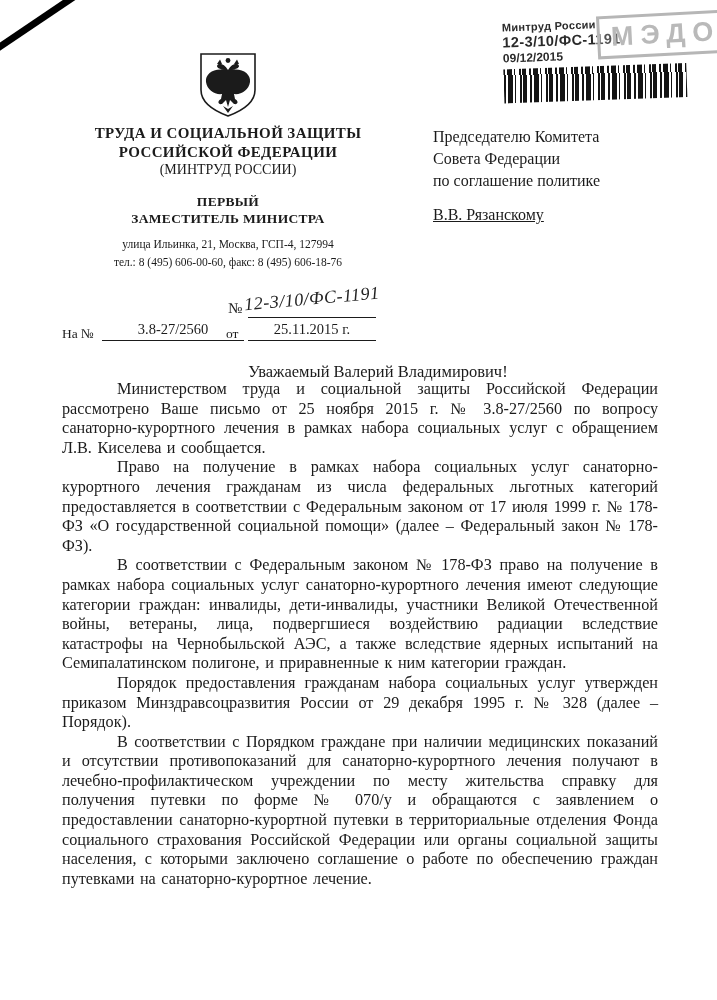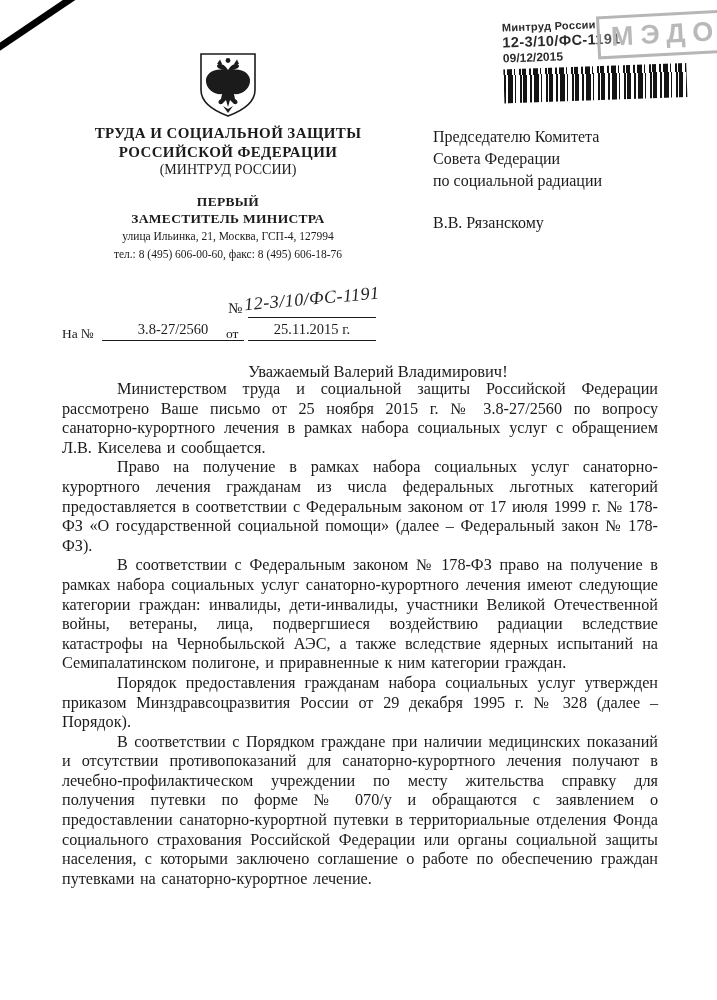--- a/index.html
+++ b/index.html
@@ -44,21 +44,21 @@
     background:rgba(255,255,255,.2);
   }
 
   
   .letterhead{position:absolute;left:58px;top:52px;width:340px;text-align:center;}
   .emblem{display:block;margin:0 auto 6px auto;}
   .min-line{font-weight:700;font-size:15px;line-height:18.5px;letter-spacing:.4px;}
   .min-short{font-weight:400;font-size:14px;line-height:18px;}
   .position{margin-top:14px;}
   .pos-line{font-weight:700;font-size:13.5px;line-height:17px;letter-spacing:.3px;}
-  .address{margin-top:1px;}
+  .address{margin-top:9px;}
   .addr-line{font-size:11.5px;line-height:17.5px;}
 
   
   .date-row{position:absolute;left:58px;top:296px;width:340px;height:24px;}
   .stamp-cell{
     position:absolute;left:0;top:0;width:168px;height:21px;
     border-bottom:2px solid #1b1b1b;text-align:center;
   }
   .date-stamp{
     display:inline-block;
@@ -75,21 +75,21 @@
     transform:rotate(-5deg);white-space:nowrap;
   }
   .ref-row{position:absolute;left:58px;top:321px;width:340px;height:22px;font-size:13.5px;}
   .ref-label{position:absolute;left:4px;top:5px;}
   .inno-line{position:absolute;left:44px;top:0;width:142px;height:19px;border-bottom:1.5px solid #1b1b1b;text-align:center;font-size:14.5px;}
   .from-label{position:absolute;left:168px;top:5px;}
   .indate-line{position:absolute;left:190px;top:0;width:128px;height:19px;border-bottom:1.5px solid #1b1b1b;text-align:center;font-size:14.5px;}
 
   
   .recipient{position:absolute;left:433px;top:126px;font-size:16px;line-height:22px;}
-  .recipient-name{margin-top:20px;}
+  .recipient-name{margin-top:12px;text-decoration:underline;}
 
   
   .salutation{position:absolute;left:62px;top:362px;width:596px;text-align:center;font-size:16.5px;padding-left:18px;}
   .body-text{position:absolute;left:62px;top:380px;width:596px;}
   .body-text p{
     margin:0;text-indent:55px;text-align:justify;
     font-size:16.2px;line-height:19.6px;word-spacing:1.5px;
   }
 </style>
 </head>
@@ -143,21 +143,21 @@
   <div class="ref-row">
     <span class="ref-label">На №</span>
     <div class="inno-line">3.8-27/2560</div>
     <span class="from-label">от</span>
     <div class="indate-line">25.11.2015 г.</div>
   </div>
 
   <div class="recipient">
     <div>Председателю Комитета</div>
     <div>Совета Федерации</div>
-    <div>по социальной радиации</div>
+    <div>по соглашение политике</div>
     <div class="recipient-name">В.В. Рязанскому</div>
   </div>
 
   <div class="salutation">Уважаемый Валерий Владимирович!</div>
 
   <div class="body-text">
     <p>Министерством труда и социальной защиты Российской Федерации рассмотрено Ваше письмо от 25 ноября 2015 г. № 3.8-27/2560 по вопросу санаторно-курортного лечения в рамках набора социальных услуг с обращением Л.В. Киселева и сообщается.</p>
     <p>Право на получение в рамках набора социальных услуг санаторно-курортного лечения гражданам из числа федеральных льготных категорий предоставляется в соответствии с Федеральным законом от 17 июля 1999 г. № 178-ФЗ «О государственной социальной помощи» (далее – Федеральный закон № 178-ФЗ).</p>
     <p>В соответствии с Федеральным законом № 178-ФЗ право на получение в рамках набора социальных услуг санаторно-курортного лечения имеют следующие категории граждан: инвалиды, дети-инвалиды, участники Великой Отечественной войны, ветераны, лица, подвергшиеся воздействию радиации вследствие катастрофы на Чернобыльской АЭС, а также вследствие ядерных испытаний на Семипалатинском полигоне, и приравненные к ним категории граждан.</p>
     <p>Порядок предоставления гражданам набора социальных услуг утвержден приказом Минздравсоцразвития России от 29 декабря 1995 г. № 328 (далее – Порядок).</p>

